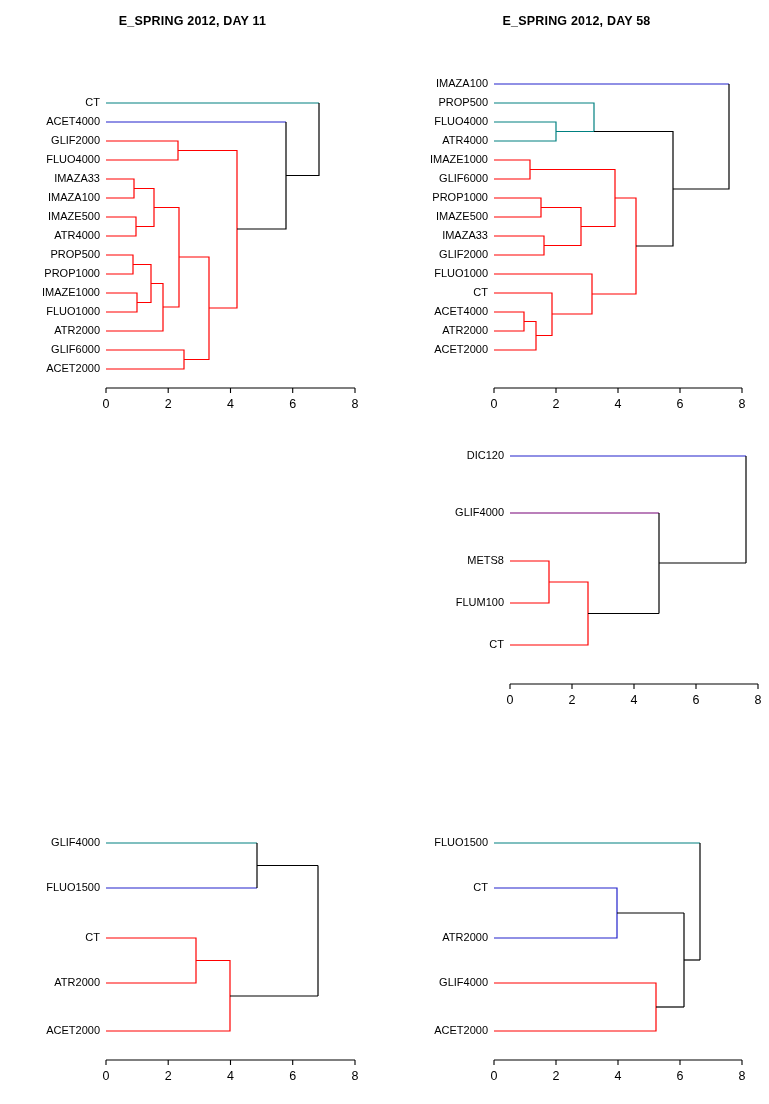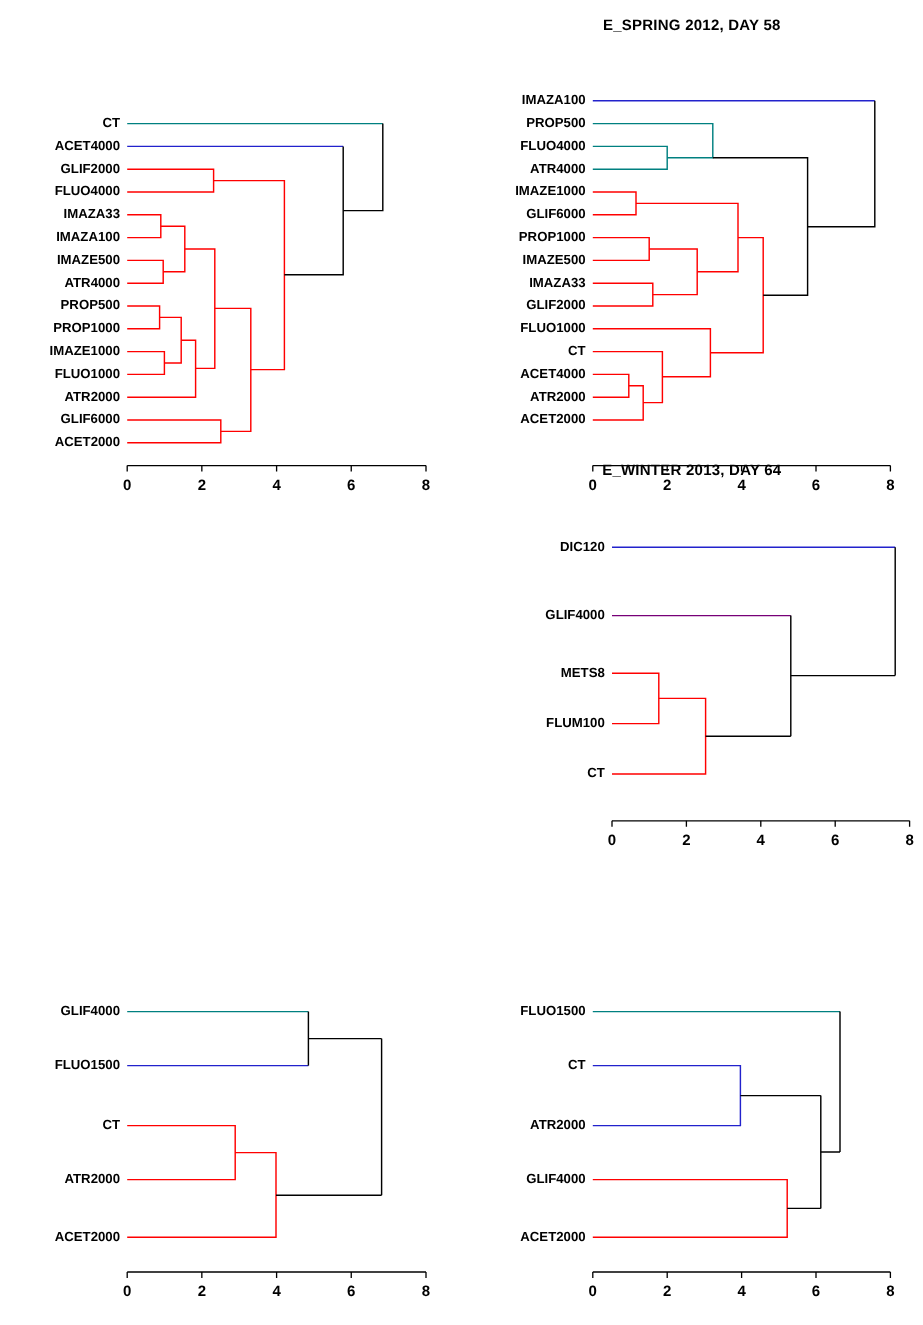--- a/index.html
+++ b/index.html
@@ -23,21 +23,20 @@
     width: 100%;
     text-align: center;
     font-size: 12.5px;
     font-weight: bold;
     letter-spacing: 0.2px;
     color: #000;
     top: 0;
   }
   .plot {
     position: absolute;
-    font-weight: bold;
   }
   svg {
     display: block;
     overflow: visible;
   }
   text {
     font-family: "Liberation Sans", sans-serif;
     fill: #000;
   }
   .leaf-label {
@@ -58,20 +57,21 @@
     fill: none;
     stroke-width: 1.2;
     stroke-linecap: butt;
     stroke-linejoin: miter;
   }
 </style>
 </head>
 <body>
 
 <div class="panel" style="left:0px; top:14px; width:385px; height:360px;">
+  <div class="panel-title">E_SPRING 2012, DAY 11</div>
   <div class="plot" style="left:0; top:34px;">
     <svg width="385" height="320" viewBox="0 0 385 320">
 
       <text class="leaf-label" x="100" y="55">CT</text>
       <text class="leaf-label" x="100" y="74">ACET4000</text>
       <text class="leaf-label" x="100" y="93">GLIF2000</text>
       <text class="leaf-label" x="100" y="112">FLUO4000</text>
       <text class="leaf-label" x="100" y="131">IMAZA33</text>
       <text class="leaf-label" x="100" y="150">IMAZA100</text>
       <text class="leaf-label" x="100" y="169">IMAZE500</text>
@@ -182,21 +182,20 @@
       <text class="tick-label" x="110" y="360">0</text>
       <text class="tick-label" x="172" y="360">2</text>
       <text class="tick-label" x="234" y="360">4</text>
       <text class="tick-label" x="296" y="360">6</text>
       <text class="tick-label" x="358" y="360">8</text>
     </svg>
   </div>
 </div>
 
 <div class="panel" style="left:384px; top:385px; width:385px; height:340px;">
-  <div class="panel-title">E_WINTER 2013, DAY 64</div>
   <div class="plot" style="left:16px; top:28px;">
     <svg width="385" height="300" viewBox="0 0 385 300">
       <text class="leaf-label" x="104" y="43">DIC120</text>
       <text class="leaf-label" x="104" y="100">GLIF4000</text>
       <text class="leaf-label" x="104" y="148">METS8</text>
       <text class="leaf-label" x="104" y="190">FLUM100</text>
       <text class="leaf-label" x="104" y="232">CT</text>
 
       <path class="branch" stroke="#2222cc" d="M110,43 H346"></path>
       <path class="branch" stroke="#770077" d="M110,100 H259"></path>

